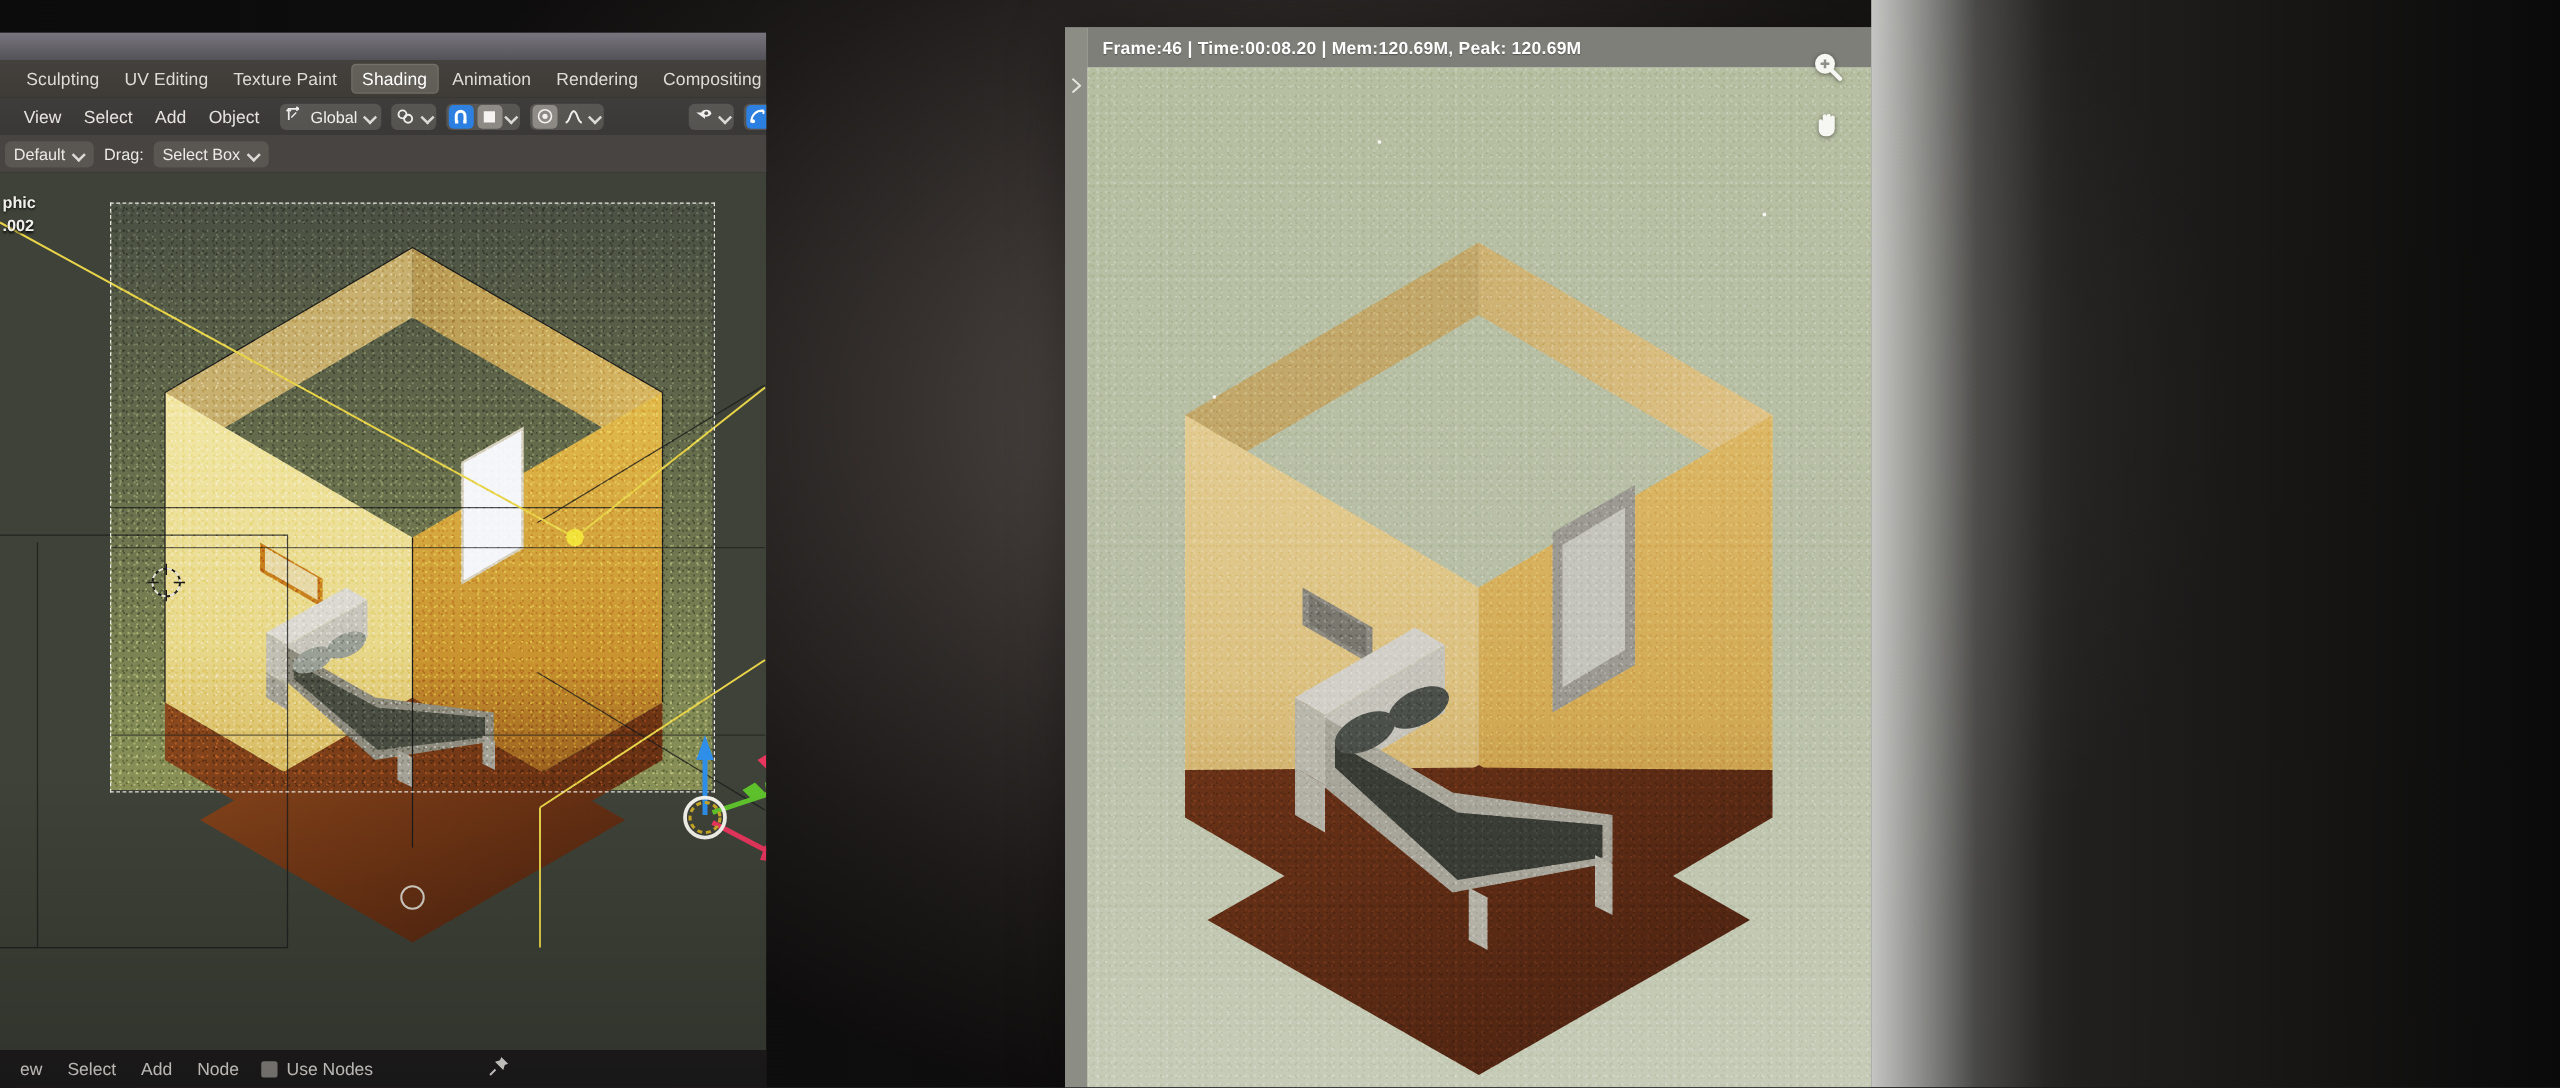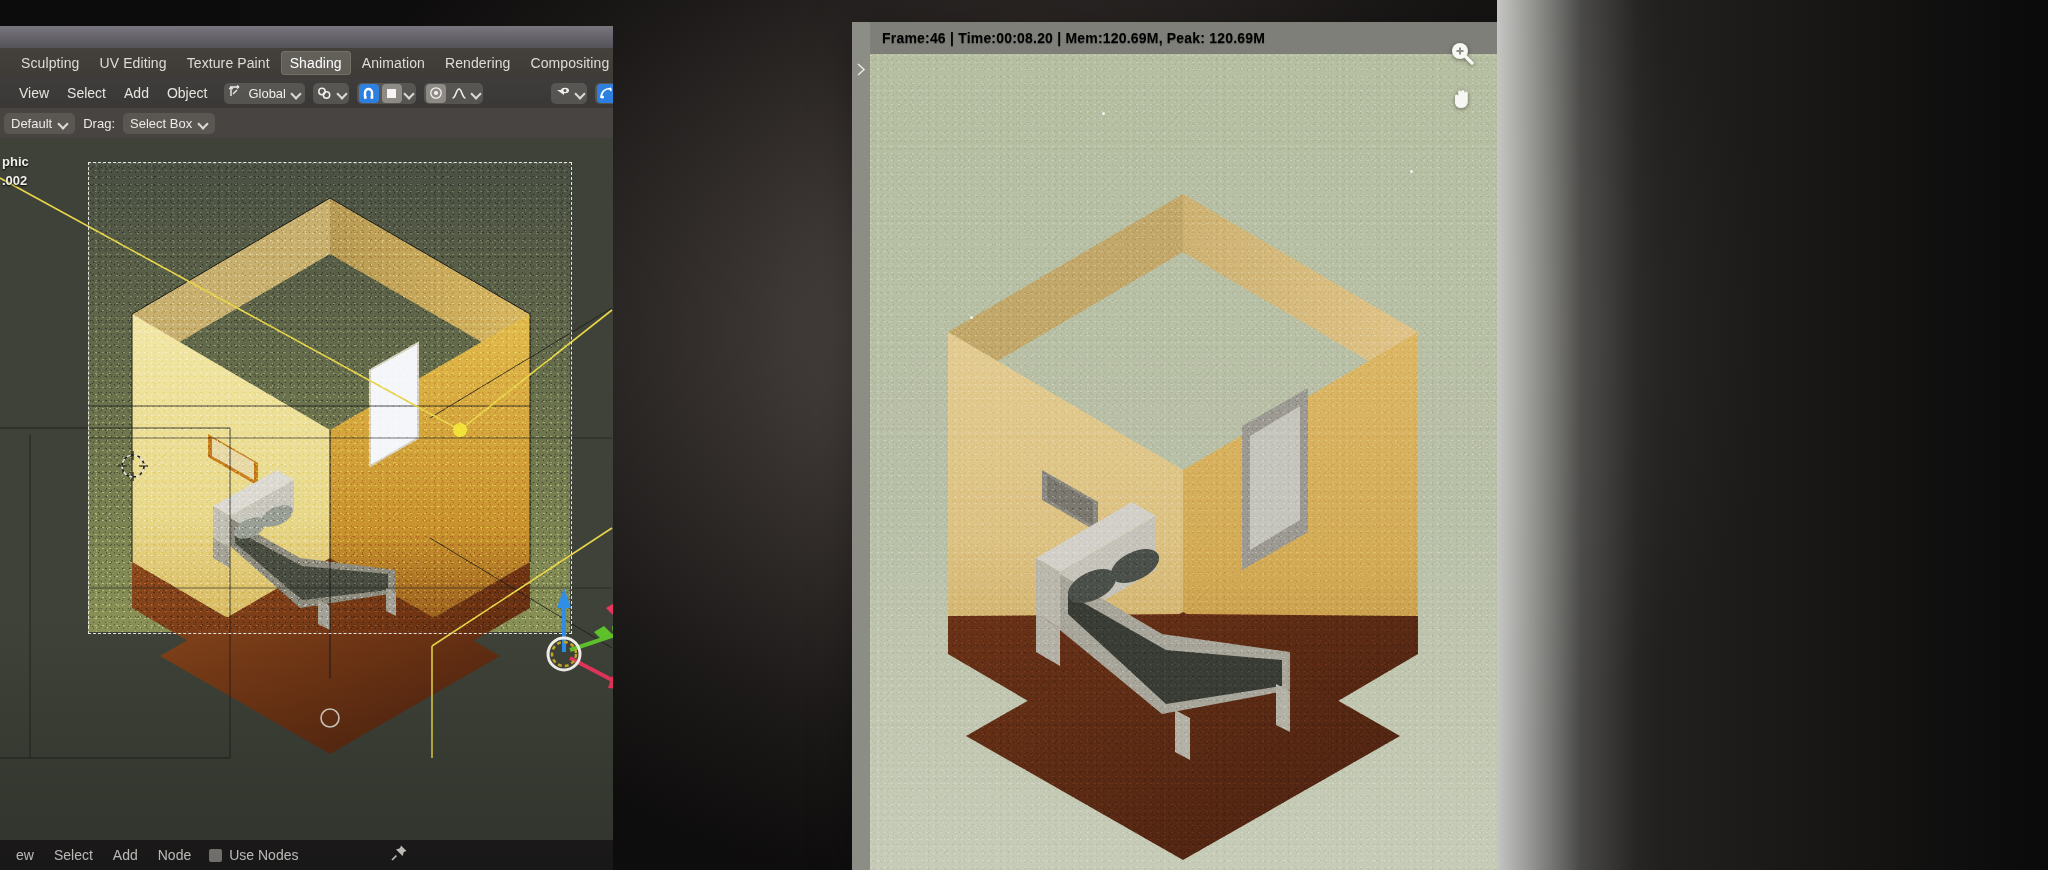--- a/index.html
+++ b/index.html
@@ -64,21 +64,21 @@
   .bmenu{font-size:14px;color:#e9e6e2;padding:3px 10px;white-space:nowrap;}
   .cbox{width:13px;height:13px;background:#8e8b86;border-radius:2px;margin-right:7px;}
   .pin{margin-left:92px;}
 
   
   .renderwin{position:absolute;left:852px;top:22px;width:645px;height:848px;background:#d8dad2;overflow:hidden;
     box-shadow:0 0 40px rgba(0,0,0,.35);}
   .render-gutter{position:absolute;left:0;top:0;width:18px;height:848px;background:#8c8e86;}
   .render-chev{position:absolute;left:4px;top:40px;width:10px;height:13px;}
   .renderhdr{position:absolute;left:18px;top:0;width:627px;height:32px;background:#7d7f78;display:flex;align-items:center;padding-left:12px;}
-  .renderhdr span{font-size:14px;font-weight:bold;color:#000000;letter-spacing:.2px;white-space:nowrap;text-shadow:0 1px 1px rgba(0,0,0,.35);}
+  .renderhdr span{font-size:14px;font-weight:bold;color:#ffffff;letter-spacing:.2px;white-space:nowrap;text-shadow:0 1px 1px rgba(0,0,0,.35);}
   .renderimg{position:absolute;left:18px;top:32px;width:627px;height:816px;overflow:hidden;background:#b9c0a6;}
   .rendericons{position:absolute;right:22px;top:18px;display:flex;flex-direction:column;gap:16px;align-items:center;}
   .rendericons svg{filter:drop-shadow(0 1px 2px rgba(0,0,0,.45));}
   .dustdot{position:absolute;width:3px;height:3px;border-radius:50%;background:rgba(255,255,255,.85);}
 
   
   .glare{position:absolute;left:1497px;top:0;width:551px;height:870px;pointer-events:none;
     background:
       radial-gradient(ellipse 300px 620px at 1610px 430px, rgba(225,228,224,.55) 0%, rgba(150,152,148,.3) 45%, rgba(40,38,37,0) 78%),
       linear-gradient(90deg, rgba(120,120,116,.5) 0%, rgba(70,68,66,.35) 30%, rgba(22,21,20,.8) 70%, rgba(10,10,10,.95) 100%);}

